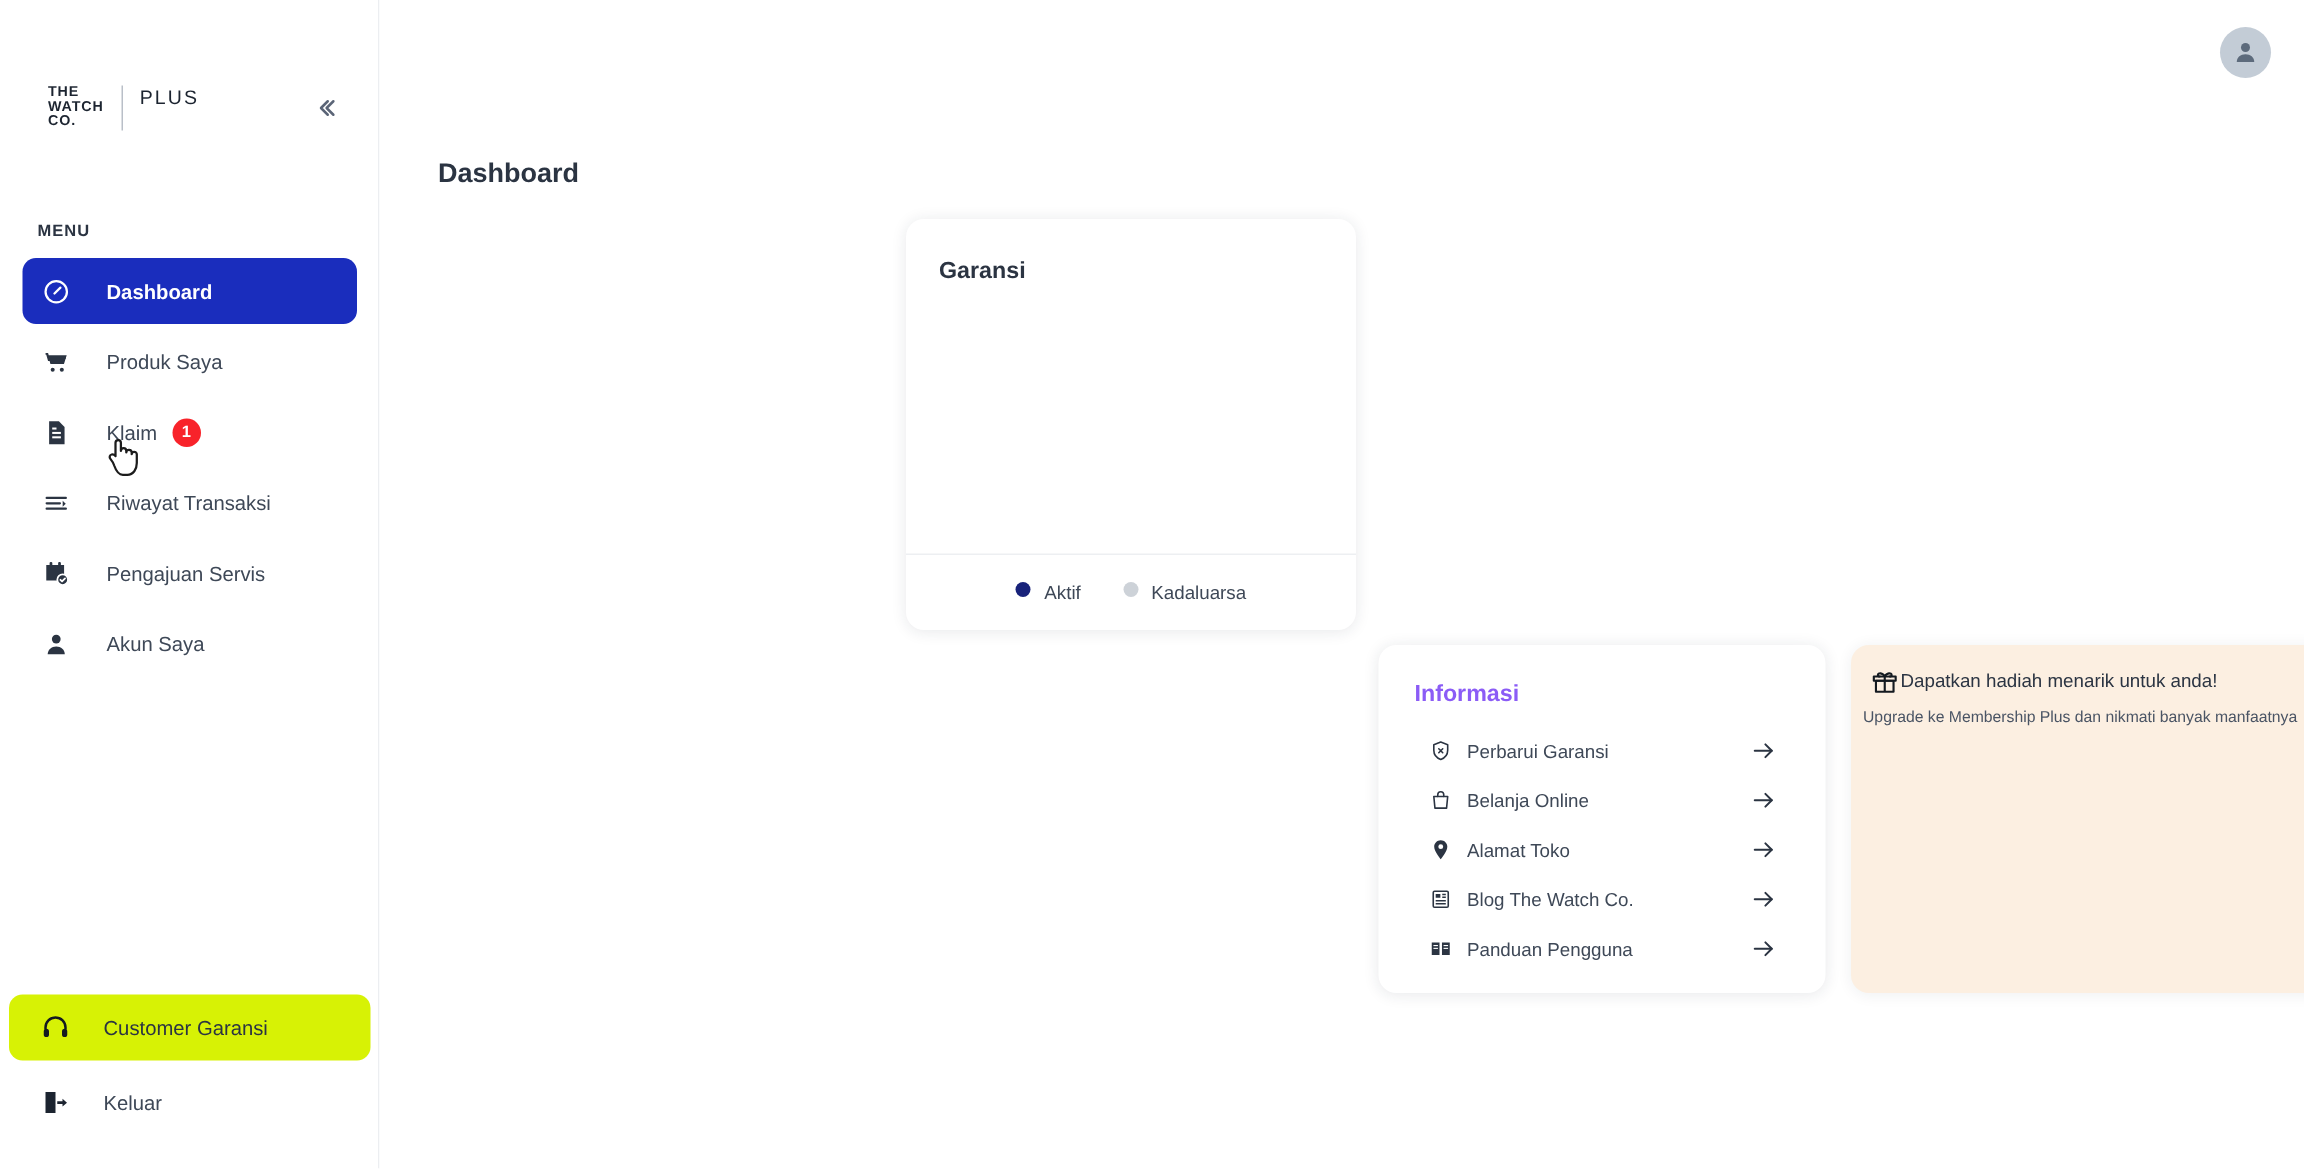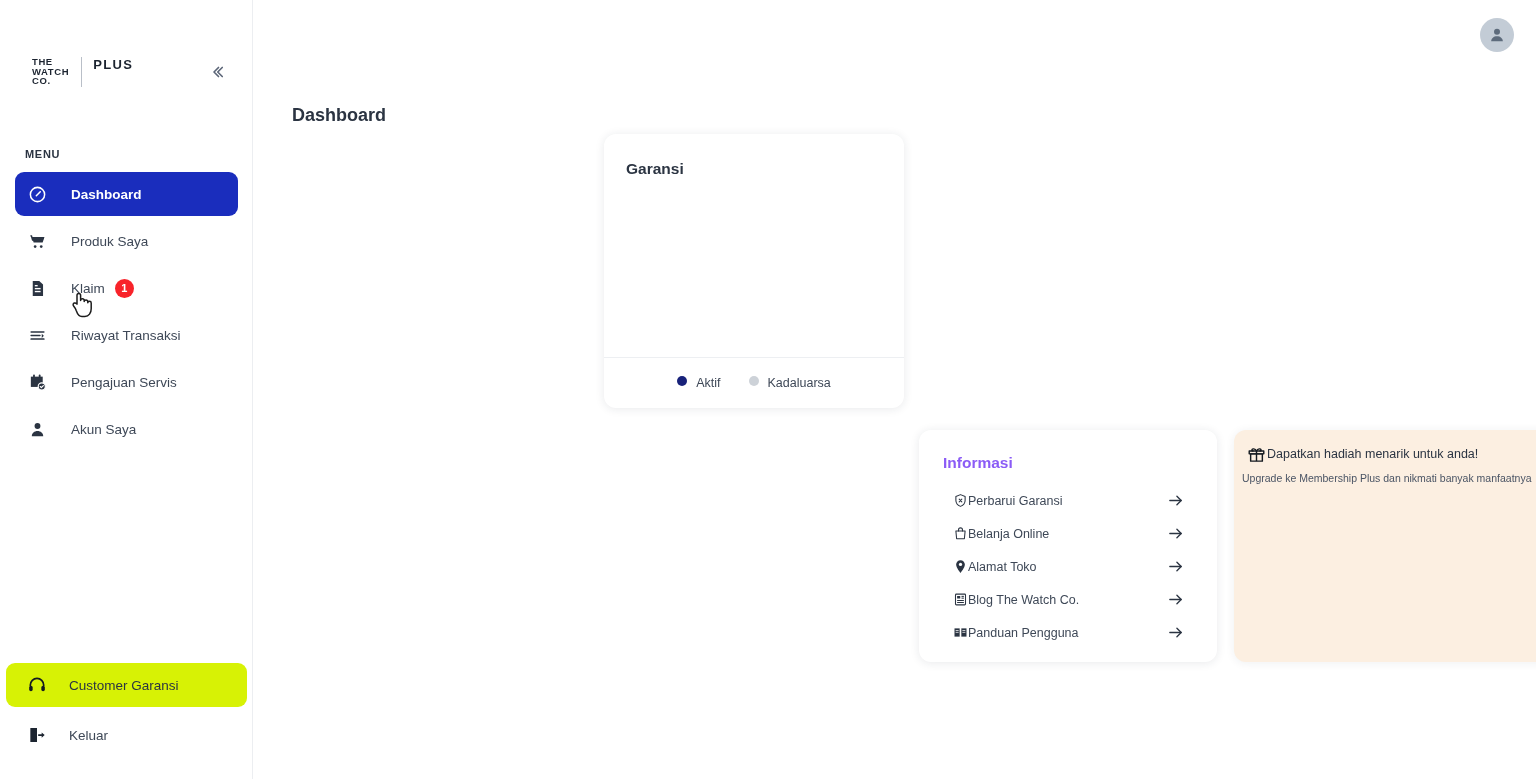--- a/index.html
+++ b/index.html
@@ -26,21 +26,21 @@
   }
   .brand-mark { display: flex; }
   .brand-left {
     font-size: 9.5px; font-weight: bold; line-height: 9.5px;
     letter-spacing: 0.6px; color: #1c2430; text-transform: uppercase;
   }
   .brand-div {
     width: 1px; height: 30px; background: #b9bfc8; margin: 0 11px 0 12px;
   }
   .brand-plus {
-    font-size: 13px; font-weight: bold; letter-spacing: 1.4px; color: #1c2430;
+    font-size: 13px; font-weight: normal; letter-spacing: 1.4px; color: #1c2430;
   }
   .collapse-btn {
     margin-left: auto; margin-right: 26px;
     color: #5b6577; cursor: pointer; line-height: 1;
     display: flex; align-items: center;
   }
 
   .menu-label {
     position: absolute; left: 25px; top: 148px;
     font-size: 11px; font-weight: bold; letter-spacing: 0.7px;
@@ -97,21 +97,21 @@
     cursor: pointer;
   }
 
   .page-title {
     position: absolute; left: 39px; top: 105px;
     font-size: 18px; font-weight: bold; color: #2b3442;
   }
 
   
   .card-garansi {
-    position: absolute; left: 351px; top: 134px;
+    position: absolute; left: 351px; top: 146px;
     width: 300px; height: 274px;
     background: #ffffff; border-radius: 12px;
     box-shadow: 0 1px 10px rgba(32,40,56,0.10);
     display: flex; flex-direction: column;
   }
   .card-garansi .ttl {
     font-size: 15.5px; font-weight: bold; color: #2b3442;
     padding: 26px 0 0 22px;
   }
   .chart-area { flex: 1 1 auto; }
@@ -133,21 +133,21 @@
   }
   .card-info .ttl {
     font-size: 15.5px; font-weight: bold; color: #8b5cf6;
     padding-left: 24px; margin-bottom: 12px;
   }
   .info-row {
     display: flex; align-items: center;
     height: 33px; padding: 0 33px 0 33px; cursor: pointer;
   }
   .info-row .ico { width: 16px; height: 16px; color: #2b3442; display:flex; align-items:center; justify-content:center; flex:0 0 16px;}
-  .info-row .lbl { font-size: 12.5px; color: #3e4857; white-space: nowrap; }
+  .info-row .lbl { margin-left: 10px; font-size: 12.5px; color: #3e4857; white-space: nowrap; }
   .info-row .arrow { margin-left: auto; color: #2b3442; display: flex; align-items: center; }
 
   
   .card-promo {
     position: absolute; left: 981px; top: 430px;
     width: 320px; height: 232px;
     background: #fcefe1; border-radius: 12px;
     box-shadow: 0 1px 10px rgba(32,40,56,0.07);
     padding: 14px 0 0 0; cursor: pointer;
   }

